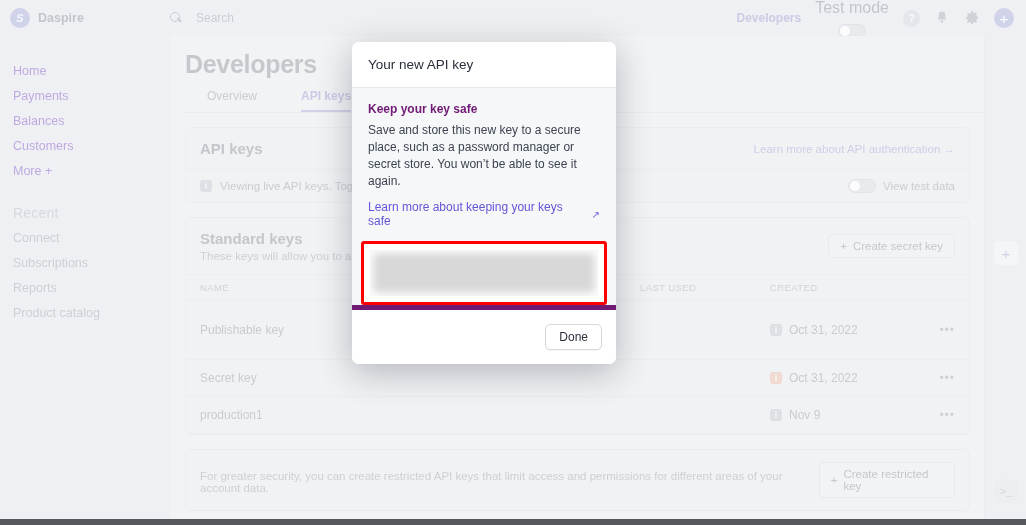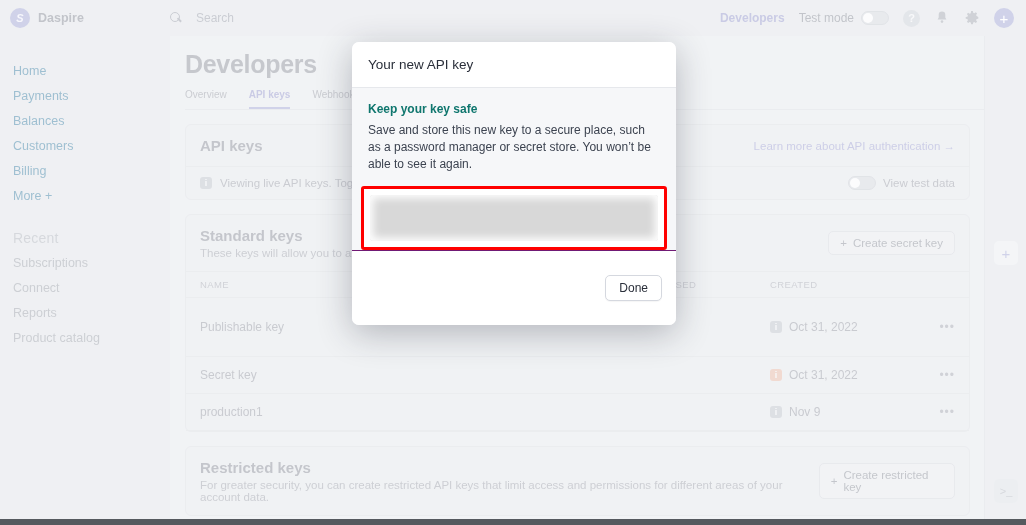--- a/index.html
+++ b/index.html
@@ -42,21 +42,21 @@
     content:""; position:absolute; left:0; top:0; width:8px;height:8px;
     border:1.5px solid #7e8599; border-radius:50%;
   }
   .search-ico::after{
     content:""; position:absolute; left:7px; top:7px; width:5px;height:1.5px;
     background:#7e8599; transform:rotate(45deg);
   }
 
   .topright { margin-left: auto; display: flex; align-items: center; gap: 14px; padding-right: 12px; }
   .nav-link { font-size: 12px; color: #7b7fd0; font-weight: 600; }
-  .testmode { display:flex; align-items:center; gap:7px; font-size:12px; color:#6a7183; }
+  .testmode { display:flex; align-items:center; gap:7px; font-size:16px; color:#6a7183;flex-direction:column; }
   .toggle {
     width: 28px; height: 14px; border-radius: 7px; background: #c2c8d2;
     position: relative; border: 1px solid #b3bac6;
   }
   .toggle .knob {
     position:absolute; top:1px; left:1px; width:10px; height:10px;
     border-radius:50%; background:#f2f4f7;
   }
   .circ-ico {
     width: 17px; height: 17px; border-radius: 50%;
@@ -71,34 +71,34 @@
     display:flex; align-items:center; justify-content:center;
     font-size:15px; line-height:1;
   }
 
   
   .sidebar {
     position: absolute; top: 36px; left: 0; width: 170px; bottom: 0;
     background: #d3d8e0;
     padding: 22px 0 0 13px;
   }
-  .side-item { font-size: 12.5px; color: #0369a1; padding: 5.5px 0; }
+  .side-item { font-size: 12.5px; color: #6d28d9; padding: 5.5px 0; }
   .side-section { font-size: 14px; color: #99a0ae; margin: 22px 0 4px 0; letter-spacing: .2px; }
   .side-sub { font-size: 12.5px; color: #838a99; padding: 5.5px 0; }
 
   
   .main {
     position: absolute; top: 36px; left: 170px; right: 42px; bottom: 0;
     background: #d9dde4;
     padding: 14px 0 0 15px;
     overflow: hidden;
   }
   .page-title { font-size: 25px; font-weight: bold; color: #737a8a; letter-spacing: -.3px; }
   .tabs { display: flex; gap: 22px; margin-top: 10px; border-bottom: 1px solid #c7cdd6; }
-  .tab { font-size: 10px; color: #7d8494; padding-bottom: 7px; }
+  .tab { font-size: 12px; color: #7d8494; padding-bottom: 7px; margin-left: 22px; }
   .tab.active { color: #7b7fd0; border-bottom: 2px solid #8a8fd8; font-weight: 600; }
 
   .card {
     background: #d7dbe3; border: 1px solid #c9cfd8;
     border-radius: 6px; margin-top: 14px; margin-right: 14px;
   }
   .card-head {
     display: flex; align-items: center; justify-content: space-between;
     padding: 12px 14px;
   }
@@ -156,33 +156,33 @@
     width:24px; height:24px; border-radius:5px; background:#cdd3dc;
     display:flex; align-items:center; justify-content:center;
     color:#9aa1af; font-size:11px;
   }
   .taskbar {
     position:absolute; left:0; right:0; bottom:0; height:6px; background:#55595e;
   }
 
   
   .modal {
-    position:absolute; left:352px; top:42px; width:324px;
+    position:absolute; left:352px; top:42px; width:264px;
     border-radius: 7px; overflow: hidden;
     box-shadow: 0 8px 34px rgba(35,40,55,.30);
     background: #f6f7f9;
     z-index: 20;
   }
   .modal-head {
     background:#ffffff; padding: 15px 16px;
     border-bottom: 1px solid #e6e8ec;
   }
   .modal-title { font-size: 13.5px; color: #2a2f3a; font-weight: 500; }
   .modal-body { padding: 14px 16px 0 16px; }
-  .m-h2 { font-size: 12px; font-weight: bold; color:#0f766e; }
+  .m-h2 { font-size: 12px; font-weight: bold; color:#701a75; }
   .m-p { font-size: 12px; color:#3c4350; line-height: 1.42; margin-top: 6px; }
   .m-link { font-size: 12px; color:#6257d6; margin-top: 10px; display:inline-flex; gap:4px; align-items:center;}
   .ext-ico { font-size: 10px; }
 
   .key-highlight {
     margin: 13px 9px 0 9px;
     border: 3px solid #ff0000;
     border-radius: 3px;
     padding: 6px;
     background: #ffffff;
@@ -196,22 +196,22 @@
   .note-sec { padding: 14px 16px 14px 16px; }
   .note-label { font-size: 11.5px; font-weight: bold; color:#2f3542; }
   .note-area {
     margin-top: 7px; width: 100%; height: 53px;
     border: 1px solid #dfe2e8; border-radius: 6px;
     background:#fff; padding: 7px 9px;
     font-family: "Liberation Sans", sans-serif;
     font-size: 11.5px; color:#9aa0ac; resize: none;
   }
   .modal-foot {
-    background:#ffffff; border-top:1px solid #701a75;
-    padding: 24px 14px; display:flex; justify-content:flex-end;
+    background:#ffffff; border-top:5px solid #701a75;
+    padding: 14px 14px; display:flex; justify-content:flex-end;
   }
   .done-btn {
     border:1px solid #d5d8df; border-radius:5px;
     background:#fff; padding: 5px 13px;
     font-size: 12px; color:#2a2f3a;
     box-shadow: 0 1px 1px rgba(0,0,0,.04);
   }
 </style>
 </head>
 <body>
@@ -251,25 +251,24 @@
         </span>
         <span class="plus-btn">+</span>
       </div>
     </div>
 
     <div class="sidebar">
       <div class="side-item">Home</div>
       <div class="side-item">Payments</div>
       <div class="side-item">Balances</div>
       <div class="side-item">Customers</div>
-      <div class="side-item">Billing</div>
       <div class="side-item">More +</div>
       <div class="side-section">Recent</div>
+      <div class="side-sub">Connect</div>
       <div class="side-sub">Subscriptions</div>
-      <div class="side-sub">Connect</div>
       <div class="side-sub">Reports</div>
       <div class="side-sub">Product catalog</div>
     </div>
 
     <div class="main">
       <div class="page-title">Developers</div>
       <div class="tabs">
         <div class="tab">Overview</div>
         <div class="tab active">API keys</div>
         <div class="tab">Webhooks</div>
@@ -342,21 +341,20 @@
               <span>Nov 9</span>
             </div>
             <div class="c-menu">•••</div>
           </div>
         </div>
       </div>
 
       <div class="card">
         <div class="card-head">
           <div style="max-width:620px">
-            <div class="card-title">Restricted keys</div>
             <div class="card-sub">For greater security, you can create restricted API keys that limit access and permissions for different areas of your account data.</div>
           </div>
           <div class="btn-outline">
             <span>+</span>
             <span>Create restricted key</span>
           </div>
         </div>
 
       </div>
     </div>
@@ -367,20 +365,24 @@
     </div>
   </div>
 
   <div class="modal">
     <div class="modal-head">
       <div class="modal-title">Your new API key</div>
     </div>
     <div class="modal-body">
       <div class="m-h2">Keep your key safe</div>
       <div class="m-p">Save and store this new key to a secure place, such as a password manager or secret store. You won’t be able to see it again.</div>
+      <a class="m-link">
+        <span>Learn more about keeping your keys safe</span>
+        <span class="ext-ico">↗</span>
+      </a>
     </div>
     <div class="key-highlight">
       <div class="key-redacted"></div>
     </div>
     <div class="modal-foot">
       <button class="done-btn">Done</button>
     </div>
   </div>
 
   <div class="taskbar"></div>

